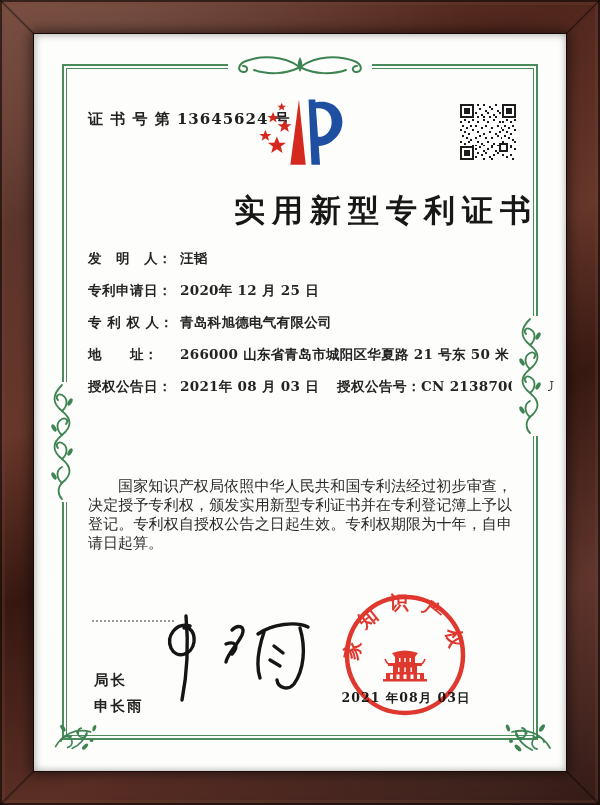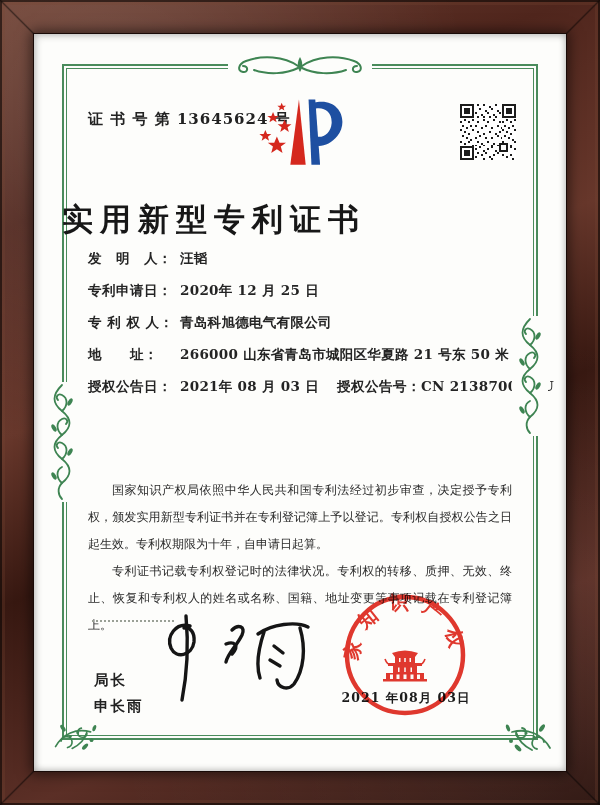--- a/index.html
+++ b/index.html
@@ -32,32 +32,32 @@
   .orn-left{left:44px;top:382px;width:36px;height:120px;}
   .orn-right{left:512px;top:316px;width:36px;height:120px;}
   .orn-bl{left:50px;top:706px;width:48px;height:48px;}
   .orn-br{left:504px;top:704px;width:52px;height:52px;}
 
   
   .cert-no{position:absolute;left:88px;top:110px;font-size:15px;letter-spacing:1px;font-weight:600;color:#222;}
   .logo{position:absolute;left:250px;top:94px;width:96px;height:80px;}
   .qr{position:absolute;left:460px;top:104px;width:56px;height:56px;}
 
-  .title{position:absolute;left:62px;right:62px;top:199px;text-align:left;
+  .title{position:absolute;left:62px;right:62px;top:190px;text-align:right;
     font-size:31px;font-weight:700;letter-spacing:7px;color:#171717;}
 
   
   .fields{position:absolute;left:88px;top:250px;width:428px;font-size:13.5px;font-weight:600;color:#242424;}
   .frow{height:32px;line-height:16px;white-space:nowrap;}
   .flabel{display:inline-block;min-width:92px;letter-spacing:.5px;}
   .flabel2{margin-left:18px;letter-spacing:.5px;}
   .fvalue{letter-spacing:.3px;}
 
   
-  .paras{position:absolute;left:88px;top:477px;width:424px;font-size:12px;line-height:27px;
+  .paras{position:absolute;left:88px;top:477px;width:424px;font-size:15px;line-height:19px;
     color:#2a2a2a;text-align:justify;}
   .paras p{margin:0;text-indent:2em;}
 
   .dotted-line{position:absolute;left:92px;top:620px;width:82px;border-top:2px dotted #9aa096;}
 
   
   .signoff{position:absolute;left:94px;top:636px;font-size:14.5px;font-weight:600;letter-spacing:2px;line-height:26px;color:#222;margin-top:31px;}
   .signature{position:absolute;left:156px;top:604px;width:164px;height:104px;}
 
   
@@ -209,21 +209,20 @@
   <div class="frow">
     <span class="flabel">地　　址：</span><span class="fvalue">266000 山东省青岛市城阳区华夏路 21 号东 50 米</span>
   </div>
   <div class="frow">
     <span class="flabel">授权公告日：</span><span class="fvalue">2021年 08 月 03 日</span><span class="flabel2">授权公告号：</span><span class="fvalue">CN 213870095 U</span>
   </div>
 </div>
 
 <div class="paras">
   <p>国家知识产权局依照中华人民共和国专利法经过初步审查，决定授予专利权，颁发实用新型专利证书并在专利登记簿上予以登记。专利权自授权公告之日起生效。专利权期限为十年，自申请日起算。</p>
-  <p>专利证书记载专利权登记时的法律状况。专利权的转移、质押、无效、终止、恢复和专利权人的姓名或名称、国籍、地址变更等事项记载在专利登记簿上。</p>
 </div>
 
 <div class="dotted-line"></div>
 
 <div class="signoff">
   <div>局长</div>
   <div>申长雨</div>
 </div>
 
 <svg class="signature" viewBox="0 0 164 104">

